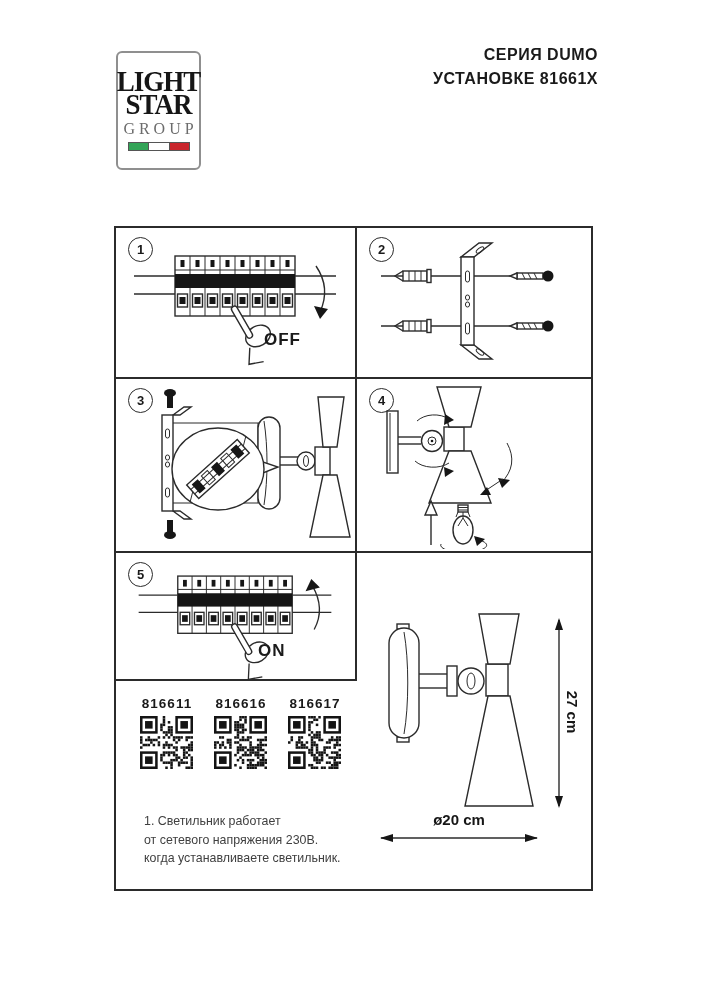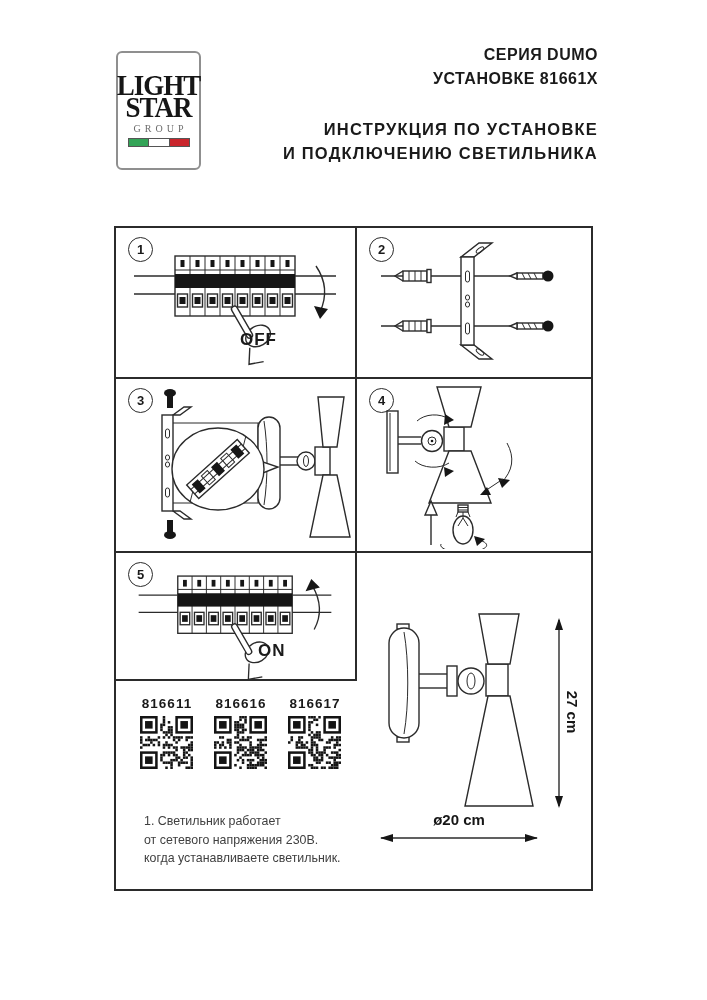--- a/index.html
+++ b/index.html
@@ -18,21 +18,21 @@
   .logo-box{
     left:116px;top:51px;width:85px;height:119px;border:2px solid #8f8f8f;
     border-radius:6px;display:flex;flex-direction:column;align-items:center;
     justify-content:center;background:#fff;box-sizing:border-box;
   }
   .logo-word{
     font-family:"Liberation Serif",serif;font-weight:bold;font-size:27px;
     line-height:0.82;letter-spacing:-1px;color:#161616;transform:scaleY(1.12);
   }
   .logo-group{
-    font-family:"Liberation Serif",serif;font-size:10px;letter-spacing:4px;
+    font-family:"Liberation Serif",serif;font-size:16px;letter-spacing:4px;
     color:#6c6c6c;margin-top:5px;margin-left:4px;
   }
   .logo-flag{margin-top:4px;}
   .hdr-text{right:109px;top:46px;text-align:right;}
   .hdr-series{font-size:16px;font-weight:bold;letter-spacing:0.5px;}
   .hdr-articles{font-size:16px;font-weight:bold;letter-spacing:0.5px;margin-top:6px;}
   .hdr-title{margin-top:30px;font-size:16.5px;font-weight:bold;letter-spacing:1.2px;line-height:1.45;}
 
   
   .sheet{
@@ -76,24 +76,20 @@
   <svg class="logo-flag" width="62" height="9" viewBox="0 0 62 9">
     <rect x="0.5" y="0.5" width="20" height="8" stroke="#555" stroke-width="1" fill="#33a457"></rect>
     <rect x="20.5" y="0.5" width="21" height="8" stroke="#555" stroke-width="1" fill="#ffffff"></rect>
     <rect x="41.5" y="0.5" width="20" height="8" stroke="#555" stroke-width="1" fill="#c9252c"></rect>
   </svg>
 </div>
 
 <div class="abs hdr-text">
   <div class="hdr-series">СЕРИЯ DUMO</div>
   <div class="hdr-articles">УСТАНОВКЕ 81661X</div>
-  <div class="hdr-title">
-    <div>ИНСТРУКЦИЯ ПО УСТАНОВКЕ</div>
-    <div>И ПОДКЛЮЧЕНИЮ СВЕТИЛЬНИКА</div>
-  </div>
 </div>
 
 <div class="abs sheet">
   <div class="gridline vline"></div>
   <div class="gridline hline1"></div>
   <div class="gridline hline2"></div>
   <div class="gridline hline3"></div>
 
   <div class="panel p1">
     <div class="pnum">1</div>
@@ -137,21 +133,21 @@
       <rect class="lnt wh" x="162.5" y="58" width="10" height="13"></rect>
         <rect class="bk" x="164.5" y="61" width="6" height="7"></rect>
       <g transform="translate(130,100) rotate(-30)">
         <ellipse class="wh" cx="7" cy="4" rx="13" ry="10"></ellipse>
         <rect class="wh" x="-3" y="-34" width="6" height="36" rx="3"></rect>
         <path class="ln" d="M-6,10 L-15,24 L-1,29"></path>
       </g>
       <path class="ln" d="M196,30 q15,22 4,46"></path>
       <path class="bk" d="M194,70 l6,13 8,-10 z"></path>
     </svg>
-    <span class="switch-label" style="left:124px;top:102px;">OFF</span>
+    <span class="switch-label" style="left:148px;top:102px;">OFF</span>
   </div>
 
   <div class="panel p2">
     <div class="pnum">2</div>
     <svg width="220" height="142" viewBox="0 0 220 142" style="position:absolute;left:8px;top:3px;">
       <polygon class="wh" points="96,26 109,26 127,12 114,12"></polygon>
       <ellipse class="lnt" cx="115" cy="19" rx="4.5" ry="2" transform="rotate(-38 115 19)"></ellipse>
       <polygon class="wh" points="96,114 109,114 127,128 114,128"></polygon>
       <ellipse class="lnt" cx="115" cy="121" rx="4.5" ry="2" transform="rotate(38 115 121)"></ellipse>
       <rect class="wh" x="96" y="26" width="13" height="88"></rect>

